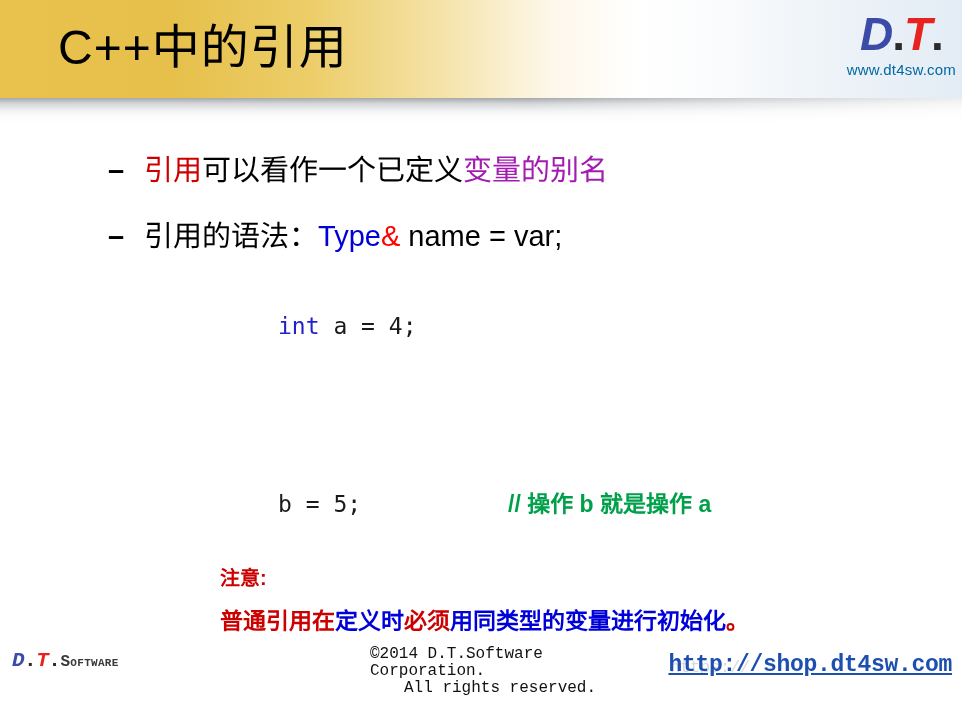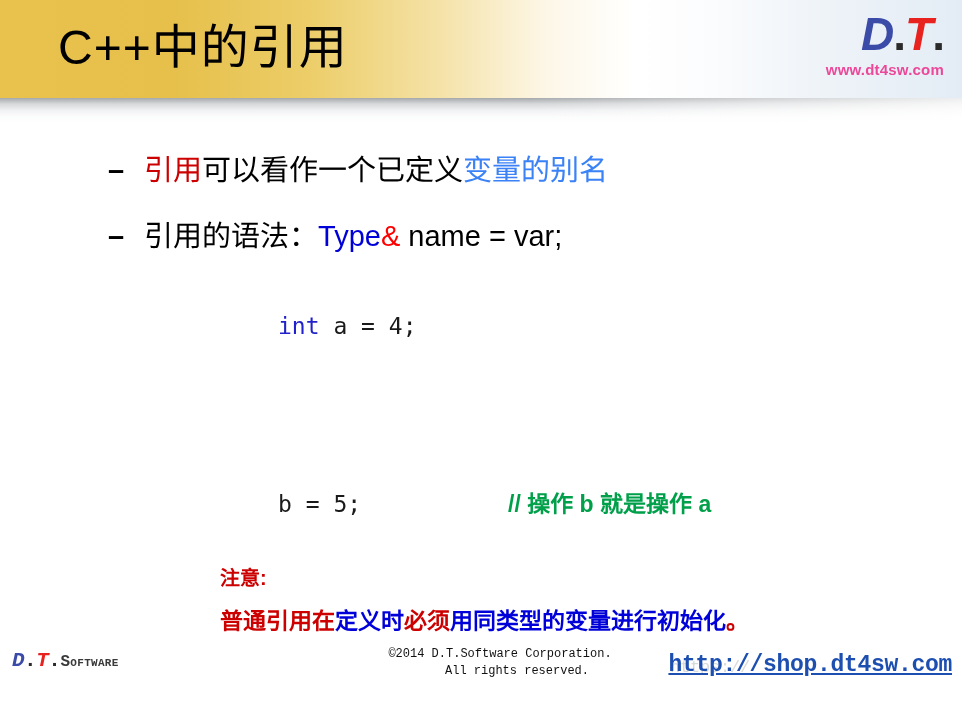--- a/index.html
+++ b/index.html
@@ -71,40 +71,40 @@
     font-size: 48px;
     line-height: 70px;
     color: #000000;
     letter-spacing: 1px;
     white-space: nowrap;
   }
 
   
   .logo {
     position: absolute;
-    right: 18px;
+    right: 6px;
     top: 8px;
-    text-align: right;
+    text-align: center;
     line-height: 1;
   }
   .logo-mark {
     font-size: 46px;
     font-weight: bold;
     font-style: italic;
     letter-spacing: -1px;
     line-height: 52px;
     white-space: nowrap;
   }
   .logo-d { color: #3b4ba8; }
   .logo-t { color: #e8231f; }
   .logo-dot { color: #2b2b2b; font-style: normal; }
   .logo-url {
     font-size: 15px;
-    font-weight: bold;
-    color: #ec4899;
+    font-weight: normal;
+    color: #0369a1;
     line-height: 20px;
     letter-spacing: 0.2px;
     white-space: nowrap;
   }
 
   
   .content {
     position: absolute;
     left: 0;
     top: 124px;
@@ -144,21 +144,21 @@
     top: 0;
     font-size: 29px;
     font-weight: bold;
     line-height: 40px;
     color: #000000;
   }
 
   .tx-blue    { color: #0000d8; }
   .tx-red     { color: #cc0000; }
   .tx-red2    { color: #ff0000; }
-  .tx-magenta { color: #3b82f6; }
+  .tx-magenta { color: #a21caf; }
   .tx-black   { color: #000000; }
 
   
   .code-block {
     position: absolute;
     left: 278px;
     top: 251px;
     font-family: "DejaVu Sans Mono", "Liberation Mono", monospace;
     font-size: 23px;
     line-height: 30px;
@@ -247,24 +247,24 @@
     font-weight: bold;
     color: #3a3a3a;
     font-variant: small-caps;
     letter-spacing: 0.3px;
   }
   .footer-copy {
     position: absolute;
     left: 370px;
     top: 2px;
     width: 260px;
-    font-size: 12px;
+    font-size: 16px;
     line-height: 17px;
     color: #111111;
-    text-align: center;
+    text-align: left;
   }
   .footer-copy .line2 {
     padding-left: 34px;
   }
   .footer-link-wrap {
     position: absolute;
     right: 10px;
     top: 4px;
     width: 282px;
     height: 36px;

